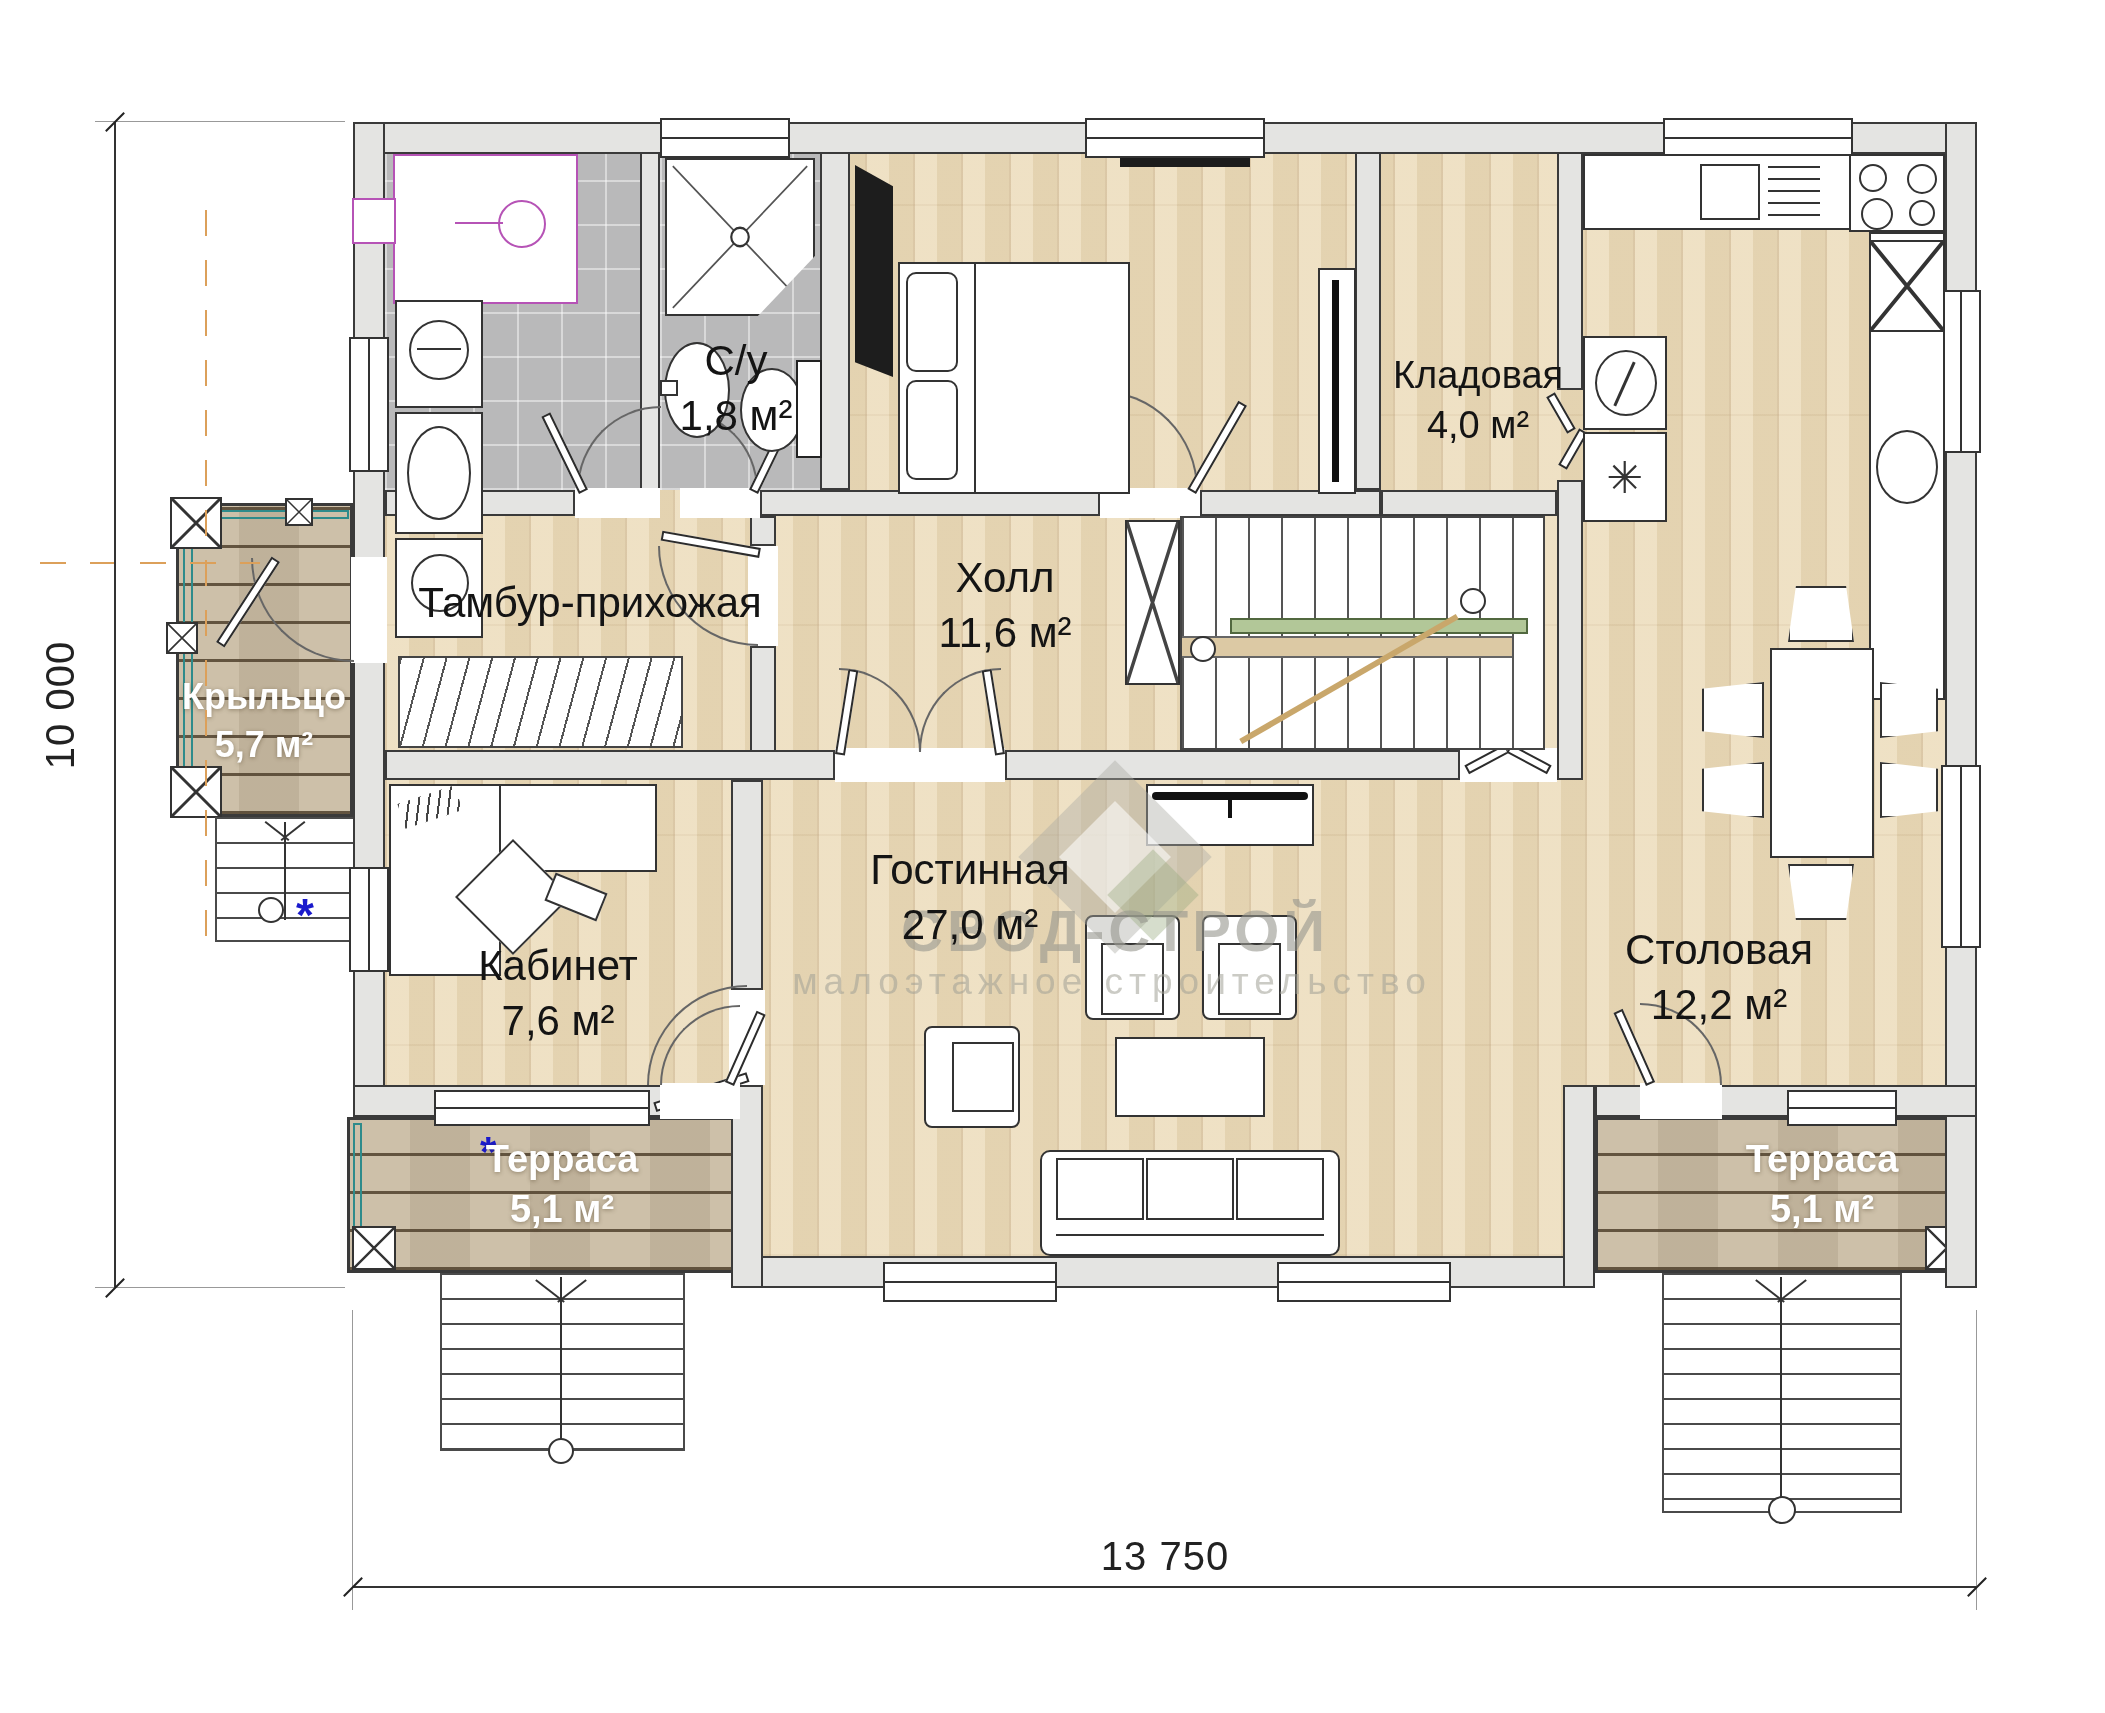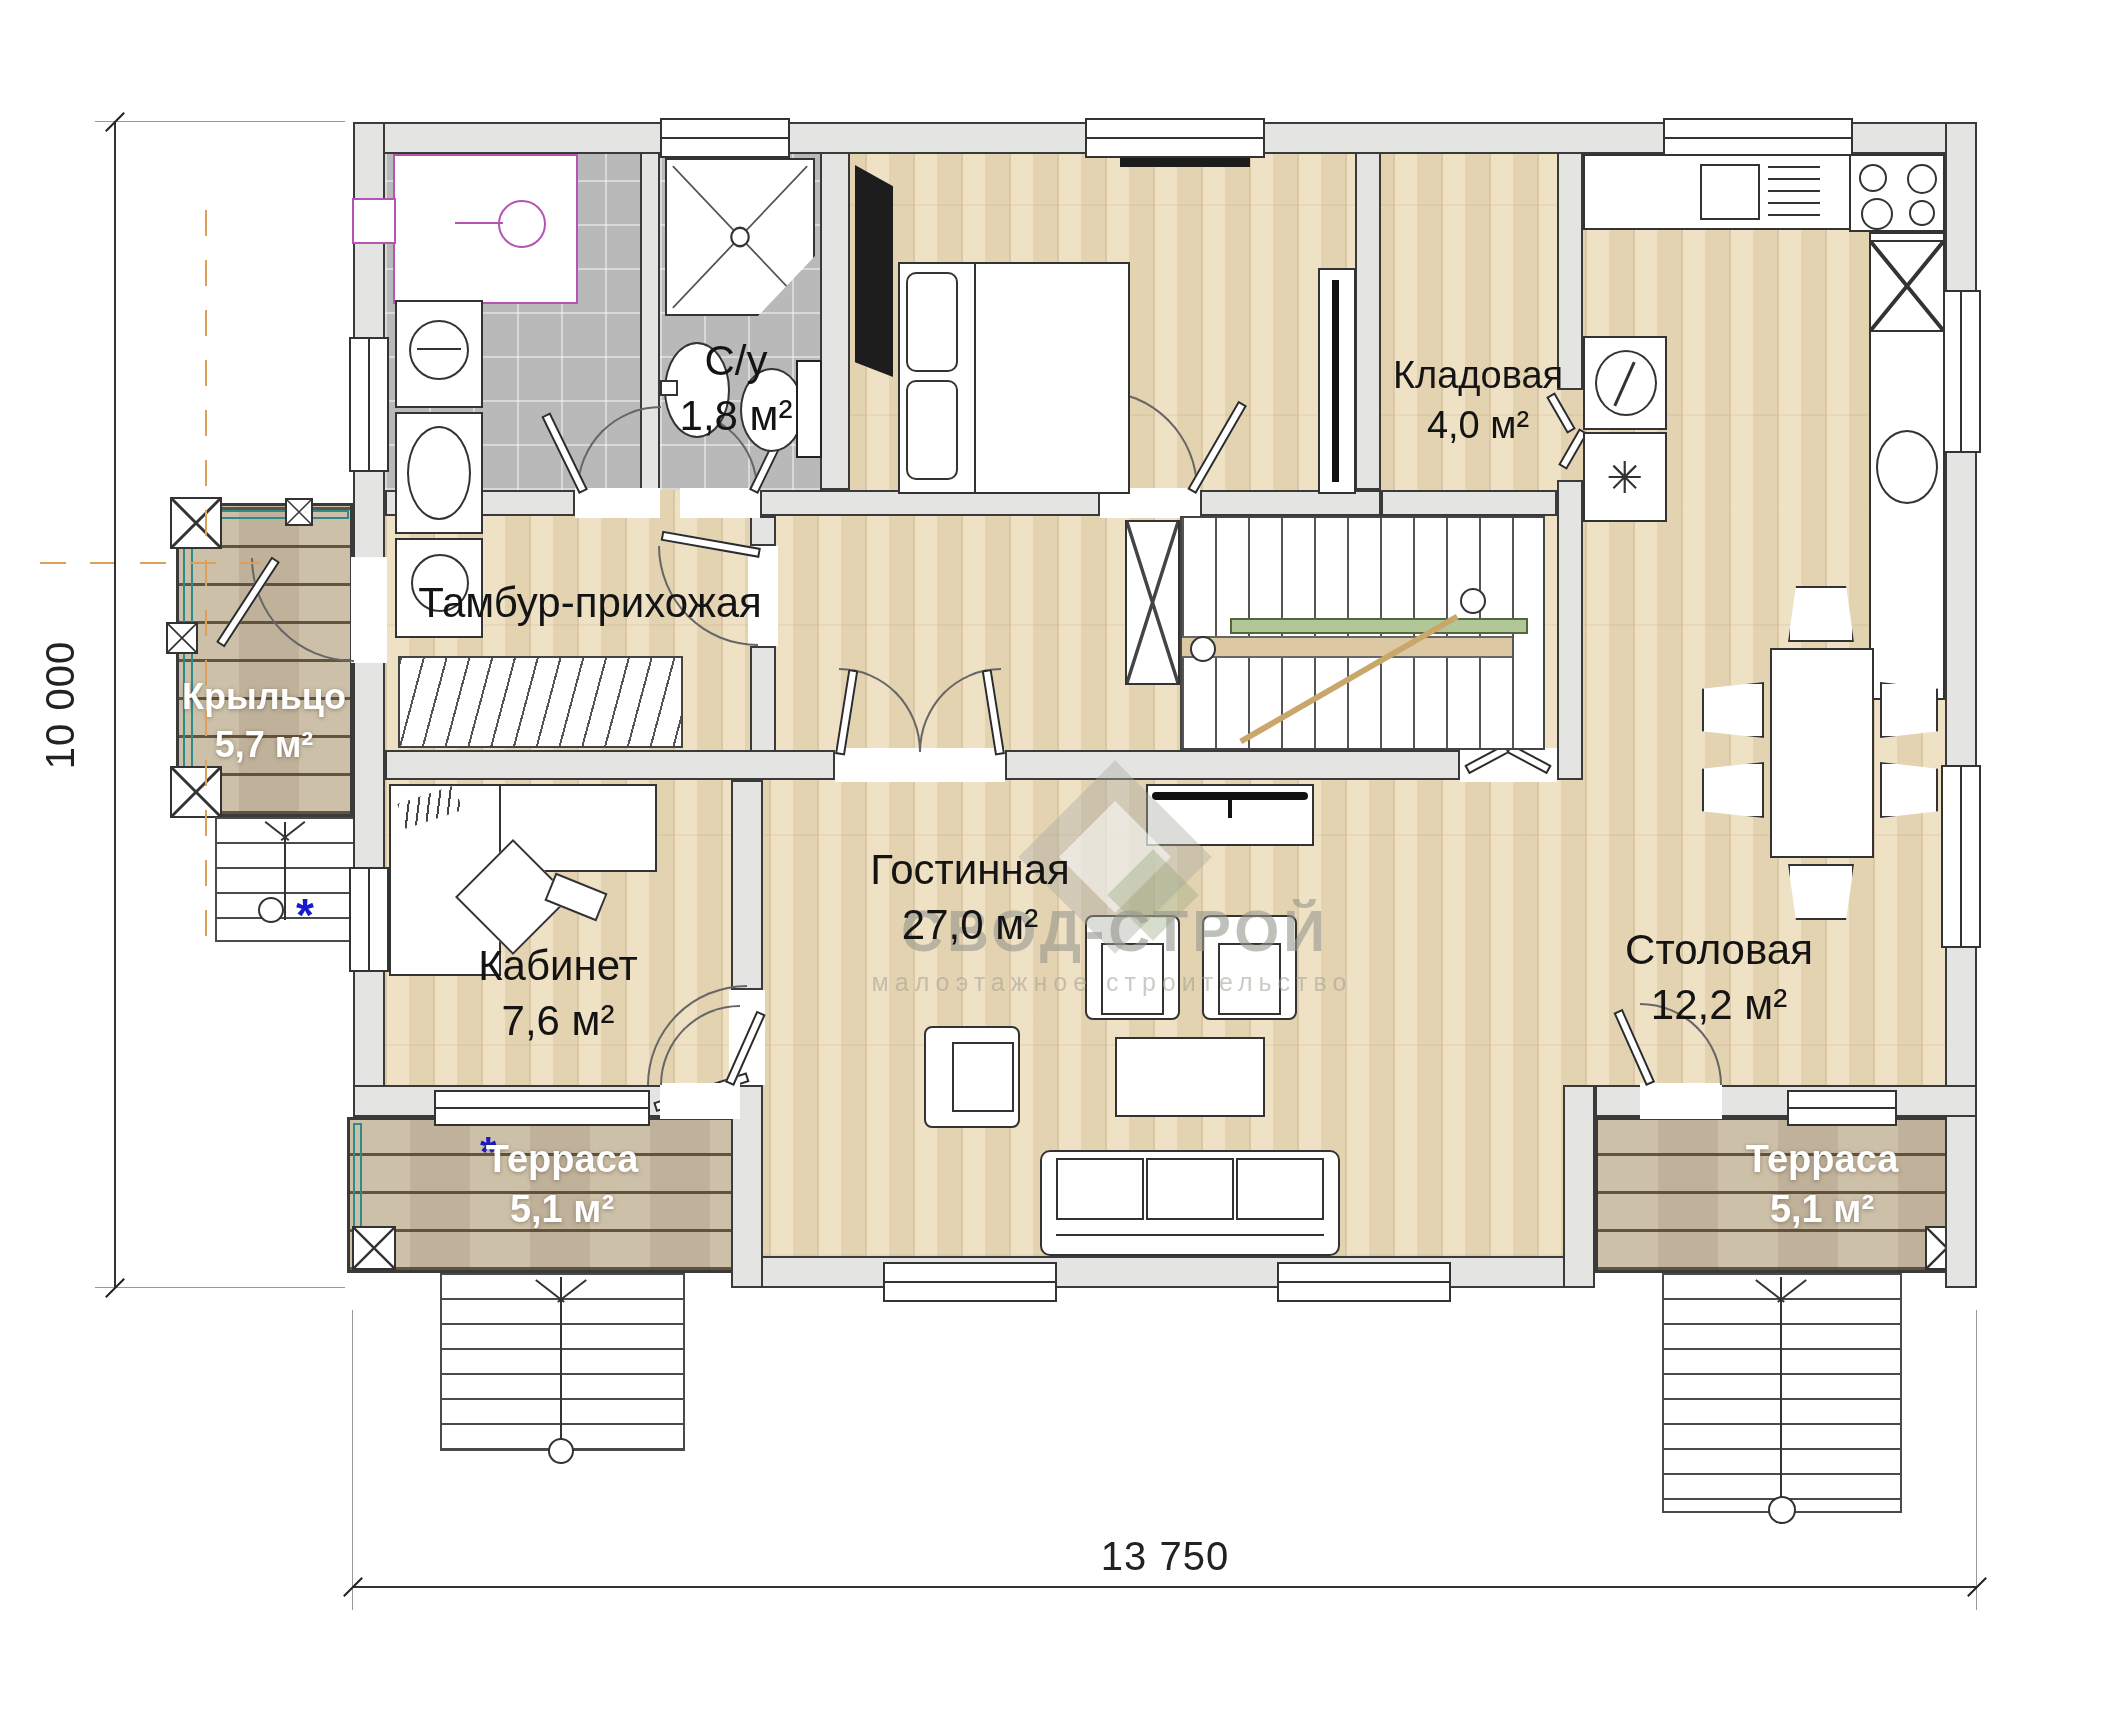--- a/index.html
+++ b/index.html
@@ -301,32 +301,36 @@
   <div class="abs furn" style="left:1788px;top:864px;width:66px;height:56px;clip-path:polygon(0 0,100% 0,88% 100%,12% 100%)"></div>
   <div class="abs furn" style="left:1702px;top:682px;width:62px;height:56px;clip-path:polygon(0 12%,100% 0,100% 100%,0 88%)"></div>
   <div class="abs furn" style="left:1702px;top:762px;width:62px;height:56px;clip-path:polygon(0 12%,100% 0,100% 100%,0 88%)"></div>
   <div class="abs furn" style="left:1880px;top:682px;width:58px;height:56px;clip-path:polygon(0 0,100% 12%,100% 88%,0 100%)"></div>
   <div class="abs furn" style="left:1880px;top:762px;width:58px;height:56px;clip-path:polygon(0 0,100% 12%,100% 88%,0 100%)"></div>
 
   <div class="abs" style="left:1020px;top:762px;width:190px;height:190px;background:rgba(172,172,164,.42);transform:rotate(45deg) scale(.72)"></div>
   <div class="abs" style="left:1060px;top:802px;width:110px;height:110px;background:rgba(255,255,255,.55);transform:rotate(45deg) scale(.72)"></div>
   <div class="abs" style="left:1108px;top:850px;width:90px;height:90px;background:rgba(152,170,128,.4);transform:rotate(45deg) scale(.72)"></div>
   <div class="abs wm" style="left:1115px;top:930px;transform:translate(-50%,-50%);font-size:58px;font-weight:700;letter-spacing:4px;white-space:nowrap">СВОД-СТРОЙ</div>
-  <div class="abs wm" style="left:1112px;top:982px;transform:translate(-50%,-50%);font-size:25px;letter-spacing:6px;white-space:nowrap;color:rgba(160,160,150,.55)">малоэтажное строительство</div>
+  <div class="abs wm" style="left:1112px;top:982px;transform:translate(-50%,-50%);font-size:37px;letter-spacing:6px;white-space:nowrap;color:rgba(160,160,150,.55)">малоэтажное строительство</div>
 
   <div class="rl" style="left:736px;top:388px">
     <div>С/у</div>
     <div>1,8 м²</div>
   </div>
   <div class="rl" style="left:1478px;top:400px;font-size:38px">
     <div>Кладовая</div>
     <div>4,0 м²</div>
   </div>
   <div class="rl" style="left:590px;top:603px">
     <div>Тамбур-прихожая</div>
+  </div>
+  <div class="rl" style="left:1005px;top:605px">
+    <div>Холл</div>
+    <div>11,6 м²</div>
   </div>
   <div class="rl wt" style="left:264px;top:721px;font-size:36px">
     <div>Крыльцо</div>
     <div>5,7 м²</div>
   </div>
   <div class="rl" style="left:558px;top:993px">
     <div>Кабинет</div>
     <div>7,6 м²</div>
   </div>
   <div class="rl" style="left:970px;top:897px">

